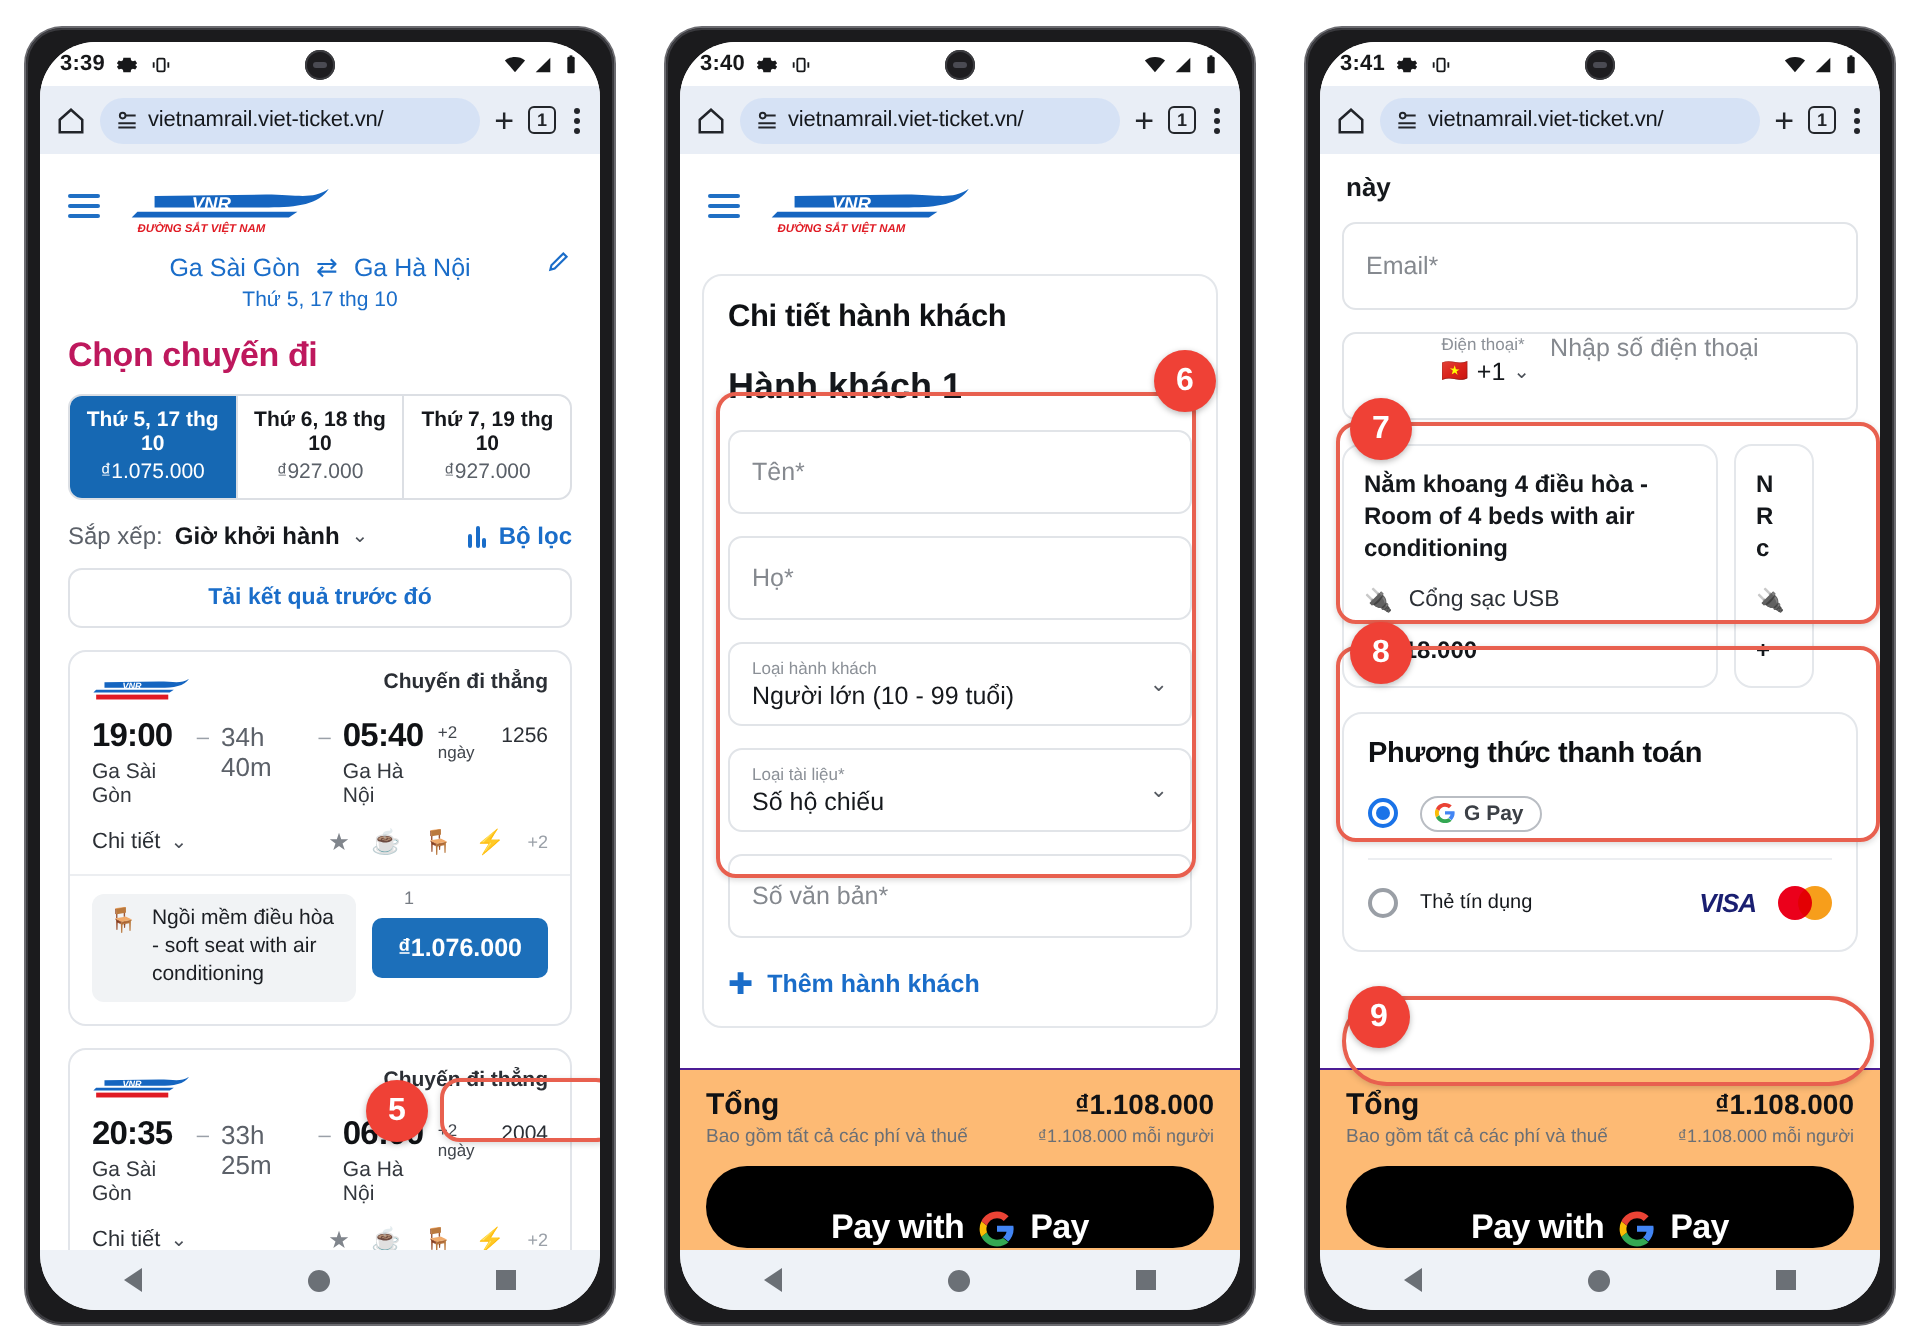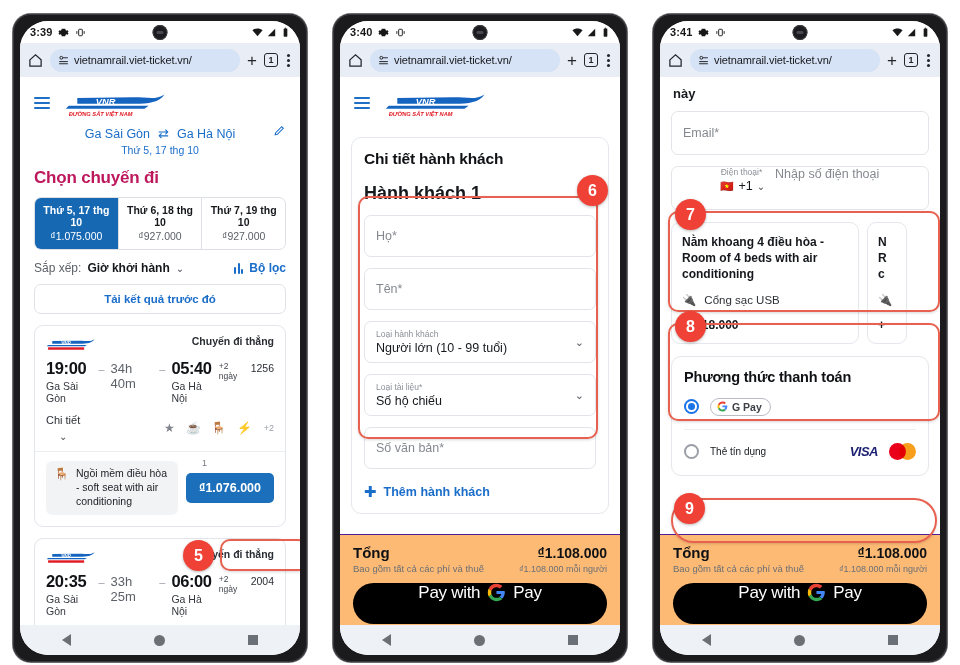--- a/index.html
+++ b/index.html
@@ -143,21 +143,21 @@
   .minilogo { width: 52px; height: 17px; }
   .direct { font-size: 10.5px; color: #2b2f35; font-weight: 700; }
   .tcrow2 { display: flex; align-items: flex-start; margin-top: 7px; gap: 6px;}
   .t-time { font-size: 16.5px; font-weight: 700; color: #101215; letter-spacing: -.4px;}
   .t-stat { font-size: 10.5px; color: #33373d; margin-top: 2px;}
   .dur { font-size: 13px; color: #5c6169; line-height: 1.15; padding-top: 3px;}
   .dash { color: #9aa0a8; font-size: 11px; padding-top: 4px;}
   .plusdays { font-size: 8.5px; color: #41464d; padding-top: 2px;}
   .trainno { font-size: 10.5px; color: #2b2f35; margin-left: auto; padding-top: 3px;}
   .tcrow3 { display: flex; align-items: center; margin-top: 10px; padding-bottom: 2px;}
-  .chitiet { font-size: 11px; color: #2b2f35; display: flex; align-items: center; gap: 5px; flex-direction: column;}
+  .chitiet { font-size: 11px; color: #2b2f35; display: flex; align-items: center; gap: 5px;}
   .amen { margin-left: auto; display: flex; align-items: center; gap: 11px; color: #80858c;}
   .amen span { font-size: 12px; }
   .amen .more { font-size: 9px; color: #9aa0a8;}
   .tcbot { border-top: 1px solid #eceef1; padding: 9px 11px 11px 11px; display: flex; align-items: center; gap: 8px; position: relative;}
   .seatbox { background: #f1f3f5; border-radius: 6px; padding: 6px 8px; display: flex; gap: 7px; align-items: flex-start; max-width: 152px;}
   .seatbox .txt { font-size: 10.5px; color: #1b1e23; line-height: 1.32;}
   .pricebtn {
     margin-left: auto; background: #1c6fba; color: #fff; border-radius: 5px;
     font-size: 12.5px; font-weight: 700; padding: 8px 13px; white-space: nowrap;
   }
@@ -181,22 +181,22 @@
 
   
   .totalbar { background: #fdba74; border-top: 1px solid #4c1d95; padding: 9px 13px 1px 13px; }
   .trow { display: flex; align-items: baseline; justify-content: space-between;}
   .tlabel { font-size: 15px; font-weight: 700; color: #0f1114;}
   .tval { font-size: 14px; font-weight: 700; color: #0f1114;}
   .tsub { font-size: 9.5px; color: #6a6f76; }
   .tsub2 { font-size: 9px; color: #6a6f76; }
   .paybtn {
     margin-top: 9px; background: #000; color: #fff; border-radius: 22px;
-    height: 41px; display: flex; align-items: flex-start; justify-content: center; gap: 7px;
-    font-size: 17px; font-weight: 400; letter-spacing: -.3px;
+    height: 41px; display: flex; align-items: flex-end; justify-content: center; gap: 7px;
+    font-size: 17px; font-weight: 700; letter-spacing: -.3px;
   }
   .gmark { width: 19px; height: 19px; }
 
   
   .navbar { height: 30px; flex: 0 0 30px; background: #eef2f7; display: flex; align-items: center; justify-content: space-around; }
   .nv-back { width:0;height:0;border-top:6px solid transparent;border-bottom:6px solid transparent;border-right:9px solid #6b7076;}
   .nv-home { width: 11px; height: 11px; border-radius: 50%; background: #6b7076;}
   .nv-rec { width: 10px; height: 10px; background: #6b7076;}
 
   
@@ -532,24 +532,24 @@
                   <text x="6" y="39" font-family="Liberation Sans" font-size="8" font-weight="bold" font-style="italic" fill="#e01b24">ĐƯỜNG SẮT VIỆT NAM</text>
                 </svg>
               </div>
             </div>
 
             <div class="card">
               <div class="card-h">Chi tiết hành khách</div>
               <div class="card-sub">Hành khách 1</div>
 
               <div class="field">
+                <span class="ph">Tên*</span>
+              </div>
+              <div class="field">
                 <span class="ph">Họ*</span>
-              </div>
-              <div class="field">
-                <span class="ph">Tên*</span>
               </div>
               <div class="field">
                 <span class="lbl">Loại hành khách</span>
                 <span class="val">Người lớn (10 - 99 tuổi)</span>
                 <span class="fchev">⌄</span>
               </div>
               <div class="field">
                 <span class="lbl">Loại tài liệu*</span>
                 <span class="val">Số hộ chiếu</span>
                 <span class="fchev">⌄</span>

